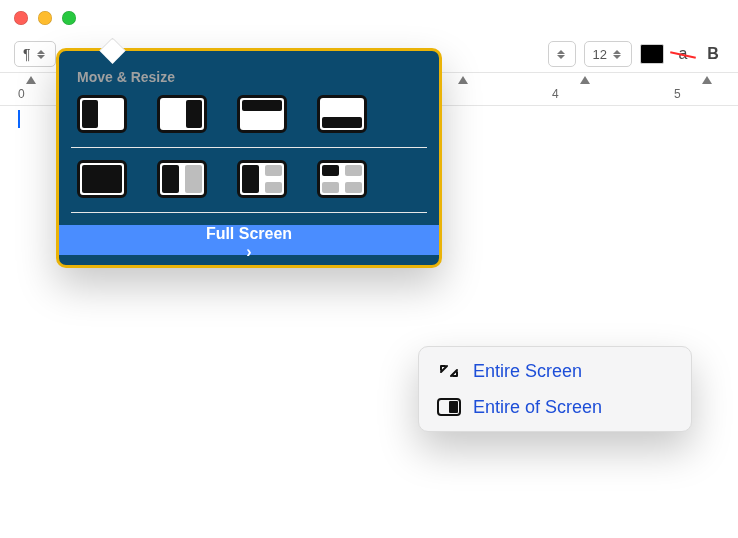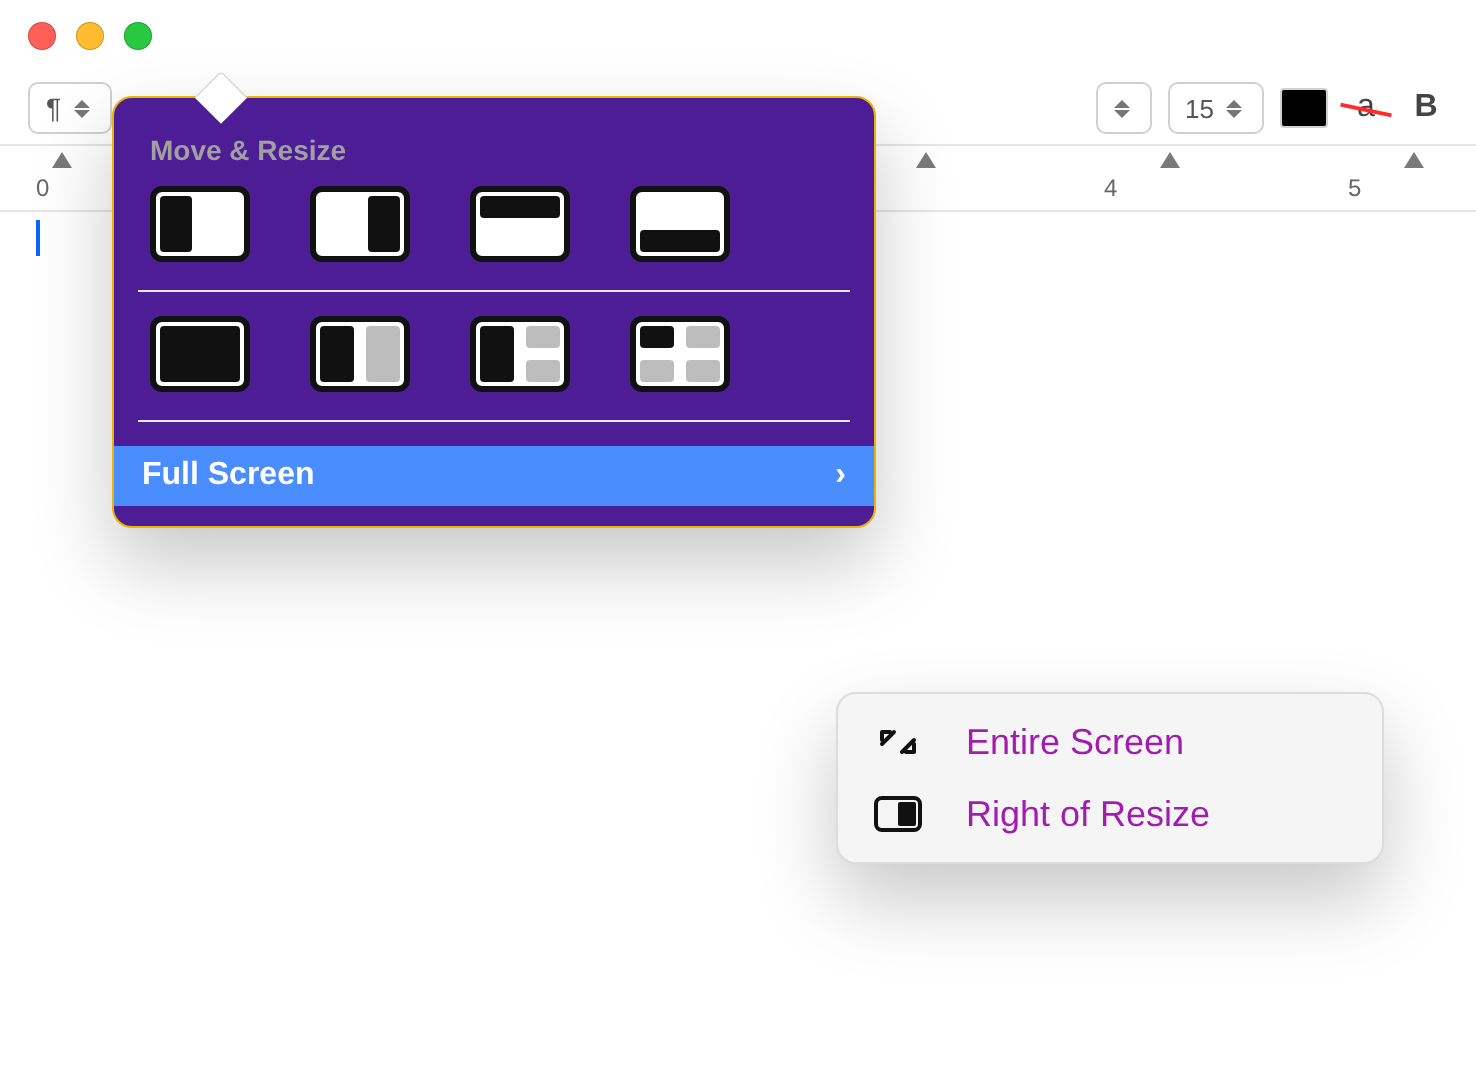--- a/index.html
+++ b/index.html
@@ -18,33 +18,33 @@
   .tb-spacer{flex:1;}
   .color-swatch{width:22px;height:18px;background:#000;border-radius:2px;border:1px solid #d0d0d0;}
   .strike-a{position:relative;width:22px;text-align:center;font-size:16px;line-height:18px;color:#444;}
   .strike-a::after{content:"";position:absolute;left:-2px;right:-2px;top:50%;height:2px;background:#ff2a2a;transform:rotate(12deg);}
   .bold-b{font-weight:700;font-size:16px;color:#444;width:22px;text-align:center;}
   .ruler{height:32px;border-bottom:1px solid #e5e5e5;background:#fff;position:relative;overflow:hidden;}
   .ruler-num{position:absolute;top:14px;font-size:12px;color:#666;}
   .ruler-tick{position:absolute;top:3px;width:0;height:0;border-left:5px solid transparent;border-right:5px solid transparent;border-bottom:8px solid #7a7a7a;}
   .cursor{position:absolute;left:18px;top:110px;width:2px;height:18px;background:#0a66ff;}
   
-  .panel{position:absolute;left:56px;top:48px;width:352px;background:#4c1d95;border:1px solid #eab308;border-radius:10px;box-shadow:0 18px 40px rgba(0,0,0,.22);padding:14px 14px 4px 14px;}
+  .panel{position:absolute;left:56px;top:48px;width:352px;background:#0c4a6e;border:3px solid #eab308;border-radius:10px;box-shadow:0 18px 40px rgba(0,0,0,.22);padding:14px 14px 4px 14px;}
   .panel::before{content:"";position:absolute;top:-10px;left:44px;width:18px;height:18px;background:#fff;border-left:1px solid #dcdcdc;border-top:1px solid #dcdcdc;transform:rotate(45deg);border-top-left-radius:3px;}
   .sect-title{color:#a0a0a0;font-size:14px;font-weight:600;margin:4px 4px 10px 4px;}
   .icon-row{display:flex;gap:30px;padding:0 4px 14px 4px;}
   .win-ico{width:44px;height:32px;border:3px solid #111;border-radius:6px;background:#fff;position:relative;}
   .win-ico .fill{position:absolute;background:#111;border-radius:2px;}
   .sep{height:1px;background:#e7e7e7;margin:0 -2px 12px -2px;}
-  .menuitem{height:30px;display:flex;align-items:center;justify-content:space-between;padding:0 14px;margin:0 -14px;border-radius:0;color:#222;font-size:16px;}
+  .menuitem{height:30px;display:flex;align-items:center;justify-content:space-between;padding:0 14px;margin:0 -14px;border-radius:0;color:#222;font-size:16px;flex-direction:column;}
   .menuitem.sel{background:#4a8dff;color:#fff;font-weight:600;}
   .mi-arrow{font-size:16px;}
   
   .submenu{position:absolute;left:418px;top:346px;width:260px;background:#f5f5f6;border:1px solid #dcdcdc;border-radius:10px;box-shadow:0 18px 40px rgba(0,0,0,.22);padding:6px 6px;}
-  .sm-item{height:36px;display:flex;align-items:center;gap:22px;padding:0 12px;border-radius:6px;font-size:18px;color:#a21caf;}
+  .sm-item{height:36px;display:flex;align-items:center;gap:12px;padding:0 12px;border-radius:6px;font-size:18px;color:#1d4ed8;}
   .sm-ico{width:24px;height:18px;position:relative;}
 </style>
 </head>
 <body>
 
 <div class="titlebar">
   <div class="tl-btn tl-close"></div>
   <div class="tl-btn tl-min"></div>
   <div class="tl-btn tl-max"></div>
 </div>
@@ -52,21 +52,21 @@
 <div class="toolbar">
   <div class="tb-seg" style="min-width:16px;">
     <span style="font-size:14px;">¶</span>
     <span class="chev"></span>
   </div>
   <div class="tb-spacer"></div>
   <div class="tb-seg" style="min-width:10px;">
     <span class="chev"></span>
   </div>
   <div class="tb-seg">
-    <span>15</span>
+    <span>12</span>
     <span class="chev"></span>
   </div>
   <div class="color-swatch"></div>
   <div class="strike-a">a</div>
   <div class="bold-b">B</div>
 </div>
 
 <div class="ruler">
   <span class="ruler-num" style="left:18px;">0</span>
   <span class="ruler-tick" style="left:26px;"></span>
@@ -134,15 +134,15 @@
     </span>
     <span>Entire Screen</span>
   </div>
   <div class="sm-item">
     <span class="sm-ico">
       <svg width="24" height="18" viewBox="0 0 24 18">
           <rect x="1" y="1" width="22" height="16" rx="3" fill="none" stroke="#111" stroke-width="2"></rect>
           <rect x="12" y="3" width="9" height="12" rx="1" fill="#111"></rect>
         </svg>
     </span>
-    <span>Right of Resize</span>
+    <span>Entire of Screen</span>
   </div>
 </div>
 
 </body></html>

